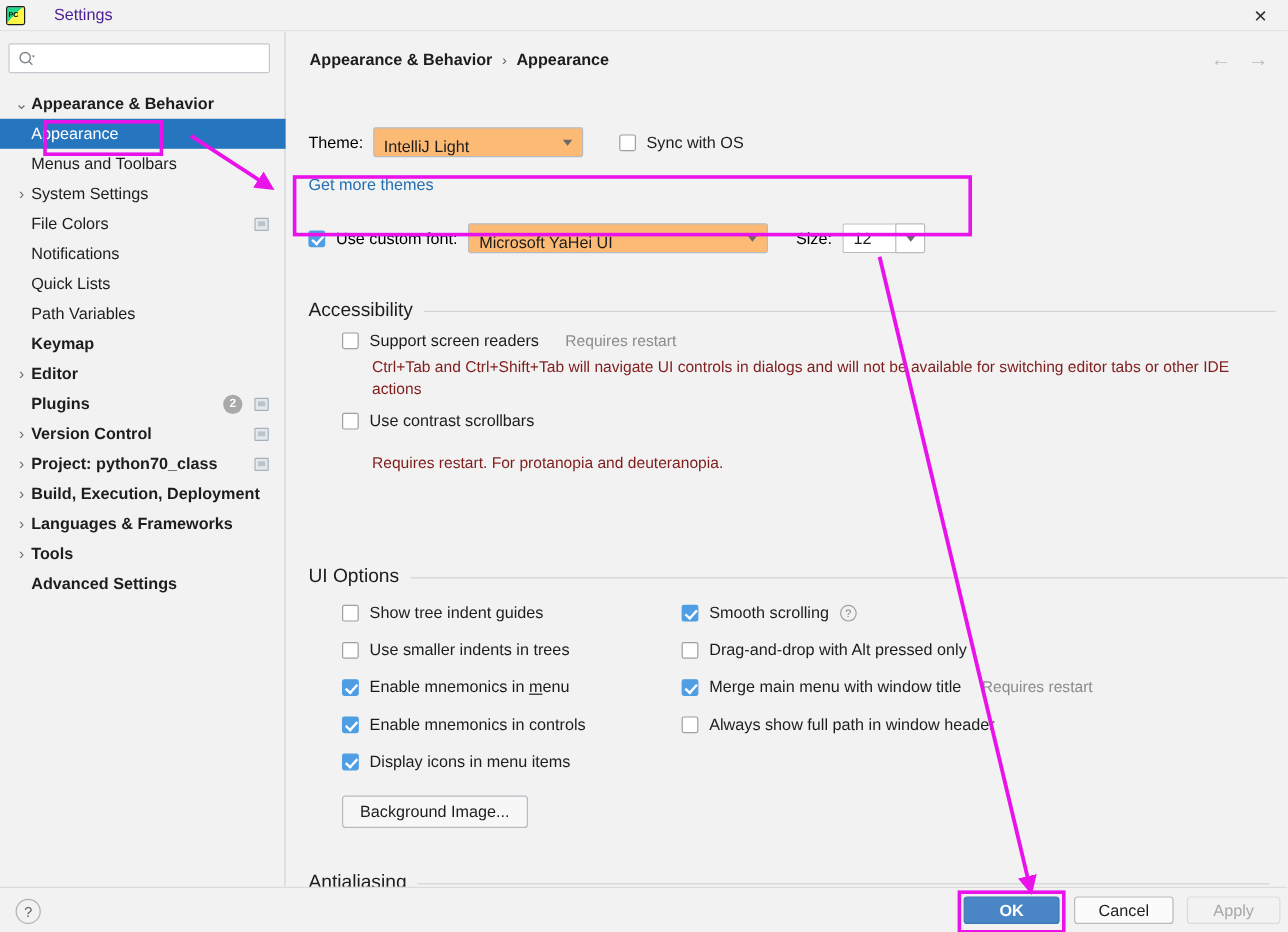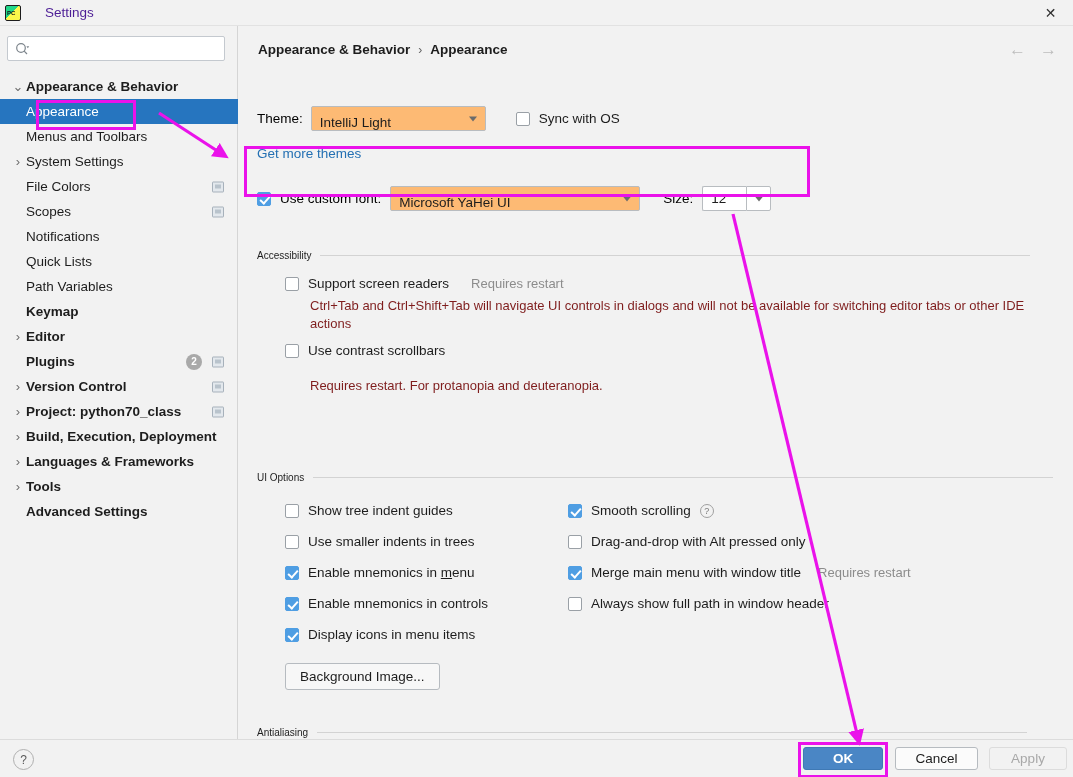--- a/index.html
+++ b/index.html
@@ -218,21 +218,21 @@
 
   .link { color: #2470b3; font-size: 13.5px; cursor: default; }
   .muted { color: #8c8c8c; font-size: 13px; }
 
   
   .section {
     position: absolute;
     display: flex; align-items: center;
     gap: 9px;
   }
-  .section .sec-title { font-size: 10px; color: #1d1d1d; white-space: nowrap; }
+  .section .sec-title { font-size: 16px; color: #1d1d1d; white-space: nowrap; }
   .section .rule { height: 1px; background: #d3d3d3; }
 
   #get-themes { position: absolute; left: 18px; top: 120px; }
 
   #font-row { left: 18px; top: 160px; gap: 9px; }
 
   #sec-accessibility { left: 18px; top: 224px; }
   #sec-accessibility .rule { width: 710px; }
   #acc-block { position: absolute; left: 46px; top: 250px; width: 760px; }
   #acc-block .cb-row { margin-bottom: 0; }
@@ -376,25 +376,20 @@
           <span class="twisty">›</span>
           <span class="tree-label">System Settings</span>
         </div>
         <div class="tree-row indent-1">
           <span class="twisty blank">›</span>
           <span class="tree-label">File Colors</span>
           <span class="row-icon"></span>
         </div>
         <div class="tree-row indent-1">
           <span class="twisty blank">›</span>
-          <span class="tree-label">Scopes</span>
-          <span class="row-icon"></span>
-        </div>
-        <div class="tree-row indent-1">
-          <span class="twisty blank">›</span>
           <span class="tree-label">Notifications</span>
         </div>
         <div class="tree-row indent-1">
           <span class="twisty blank">›</span>
           <span class="tree-label">Quick Lists</span>
         </div>
         <div class="tree-row indent-1">
           <span class="twisty blank">›</span>
           <span class="tree-label">Path Variables</span>
         </div>

